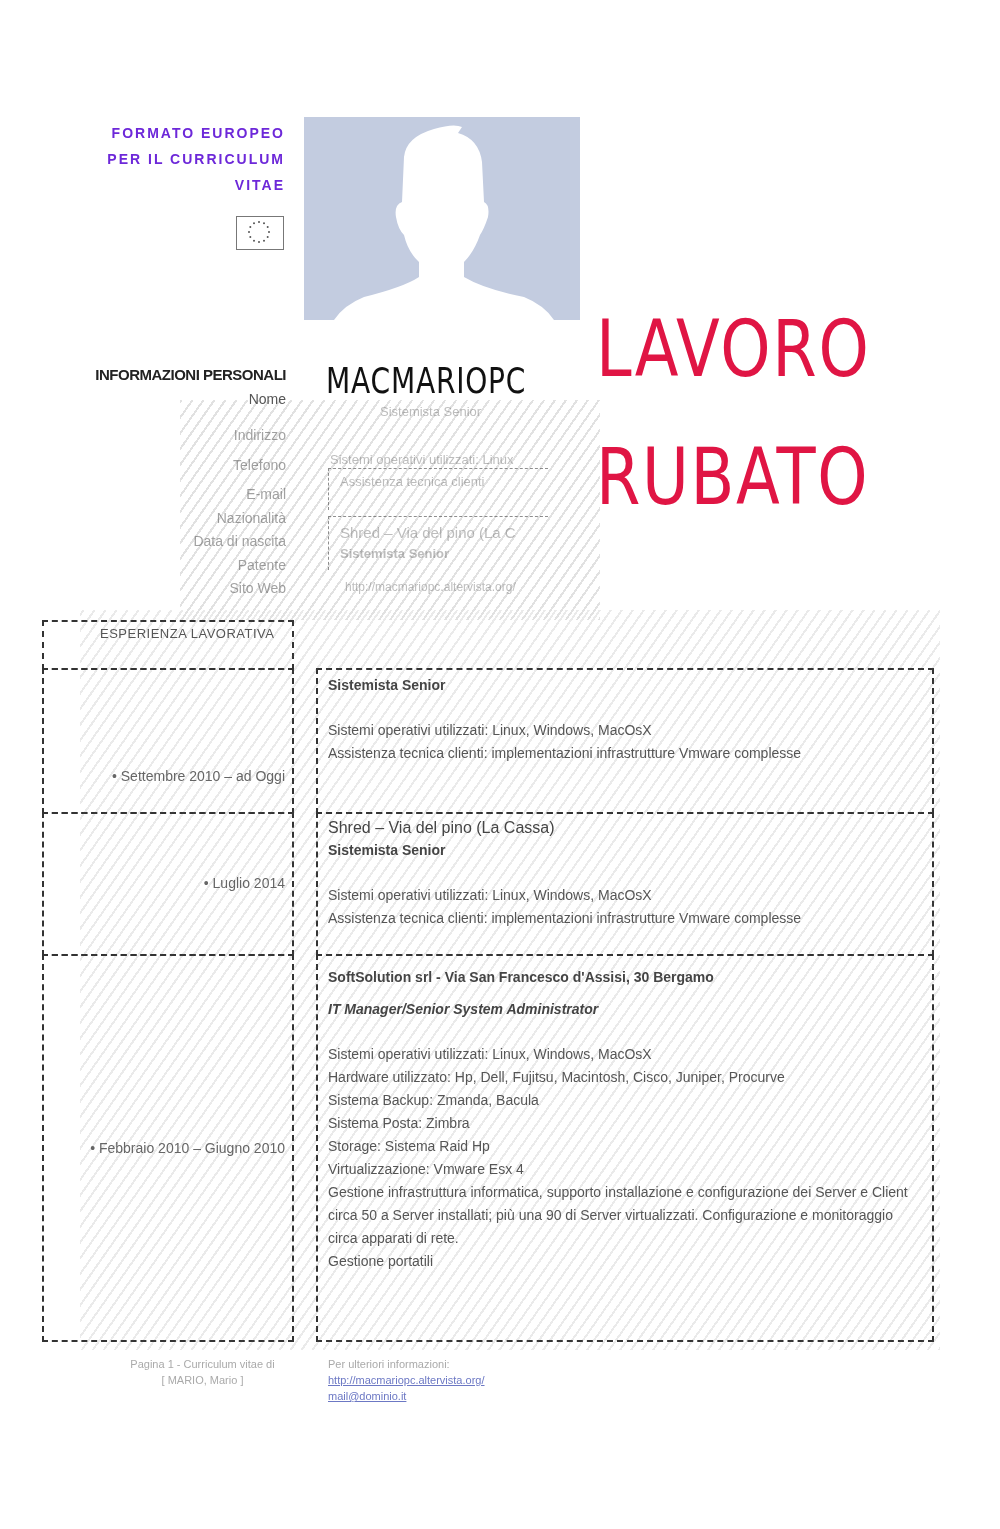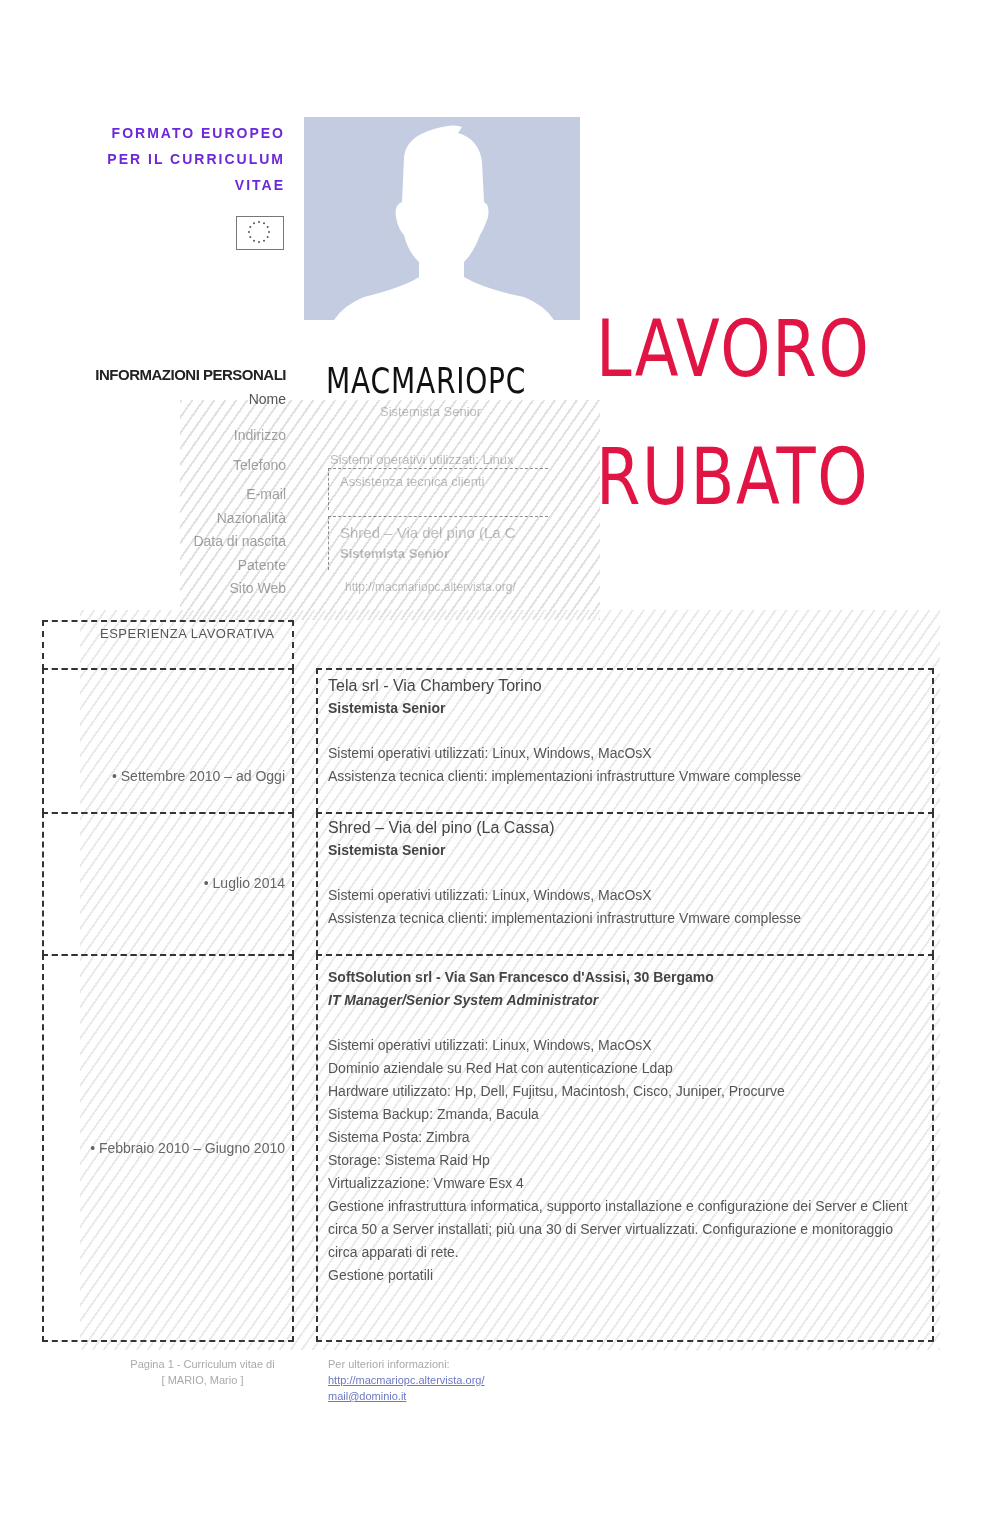--- a/index.html
+++ b/index.html
@@ -42,21 +42,21 @@
     }
     .exp-header-text {
       left: 100px; top: 626px; font-size: 13px; color: #555; letter-spacing: 0.5px;
     }
     .exp-left { left: 42px; width: 252px; }
     .exp-right { left: 316px; width: 618px; }
     .date-text { text-align: right; font-size: 14px; color: #666; width: 240px; left: 45px; }
     .job { left: 328px; width: 600px; font-size: 14px; color: #555; line-height: 23px; }
     .job .company { font-size: 16px; color: #444; }
     .job .role { font-weight: bold; color: #444; }
-    .job .role.it { font-style: italic; }
+    .job .role.it { font-style: italic; margin-top: 9px; }
     .job .gap { height: 22px; }
     .footer-left { left: 120px; top: 1356px; width: 165px; text-align: center; font-size: 11px; color: #aaa; line-height: 16px; }
     .footer-right { left: 328px; top: 1356px; font-size: 11px; color: #aaa; line-height: 16px; }
     .footer-right a { color: #6c78c4; text-decoration: underline; display: block; }
     .hatch {
       background-image: repeating-linear-gradient(-55deg, rgba(90,90,90,0.18) 0 2px, transparent 2px 9px);
       pointer-events: none;
     }
   </style>
 </head>
@@ -127,48 +127,46 @@
 
 <div class="abs dash-box exp-right" style="top:668px; height:146px;"></div>
 <div class="abs dash-box exp-right" style="top:812px; height:144px;"></div>
 <div class="abs dash-box exp-right" style="top:954px; height:388px;"></div>
 
 <div class="abs date-text" style="top:768px;">• Settembre 2010 – ad Oggi</div>
 <div class="abs date-text" style="top:875px;">• Luglio 2014</div>
 <div class="abs date-text" style="top:1140px;">• Febbraio 2010 – Giugno 2010</div>
 
 <div class="abs job" style="top:674px;">
-  <div class="company">Tela srl - Via Chambery Torino</div>
   <div class="role">Sistemista Senior</div>
   <div class="gap"></div>
   <div>Sistemi operativi utilizzati: Linux, Windows, MacOsX</div>
   <div>Assistenza tecnica clienti: implementazioni infrastrutture Vmware complesse</div>
 </div>
 
 <div class="abs job" style="top:816px;">
   <div class="company">Shred – Via del pino (La Cassa)</div>
   <div class="role">Sistemista Senior</div>
   <div class="gap"></div>
   <div>Sistemi operativi utilizzati: Linux, Windows, MacOsX</div>
   <div>Assistenza tecnica clienti: implementazioni infrastrutture Vmware complesse</div>
 </div>
 
 <div class="abs job" style="top:966px;">
   <div class="role">SoftSolution srl - Via San Francesco d'Assisi, 30 Bergamo</div>
   <div class="role it">IT Manager/Senior System Administrator</div>
   <div class="gap"></div>
   <div>Sistemi operativi utilizzati: Linux, Windows, MacOsX</div>
-  <div>Dominio aziendale su Red Hat con autenticazione Ldap</div>
   <div>Hardware utilizzato: Hp, Dell, Fujitsu, Macintosh, Cisco, Juniper, Procurve</div>
   <div>Sistema Backup: Zmanda, Bacula</div>
   <div>Sistema Posta: Zimbra</div>
   <div>Storage: Sistema Raid Hp</div>
   <div>Virtualizzazione: Vmware Esx 4</div>
   <div>Gestione infrastruttura informatica, supporto installazione e configurazione dei Server e Client</div>
-  <div>circa 50 a Server installati; più una 30 di Server virtualizzati. Configurazione e monitoraggio</div>
+  <div>circa 50 a Server installati; più una 90 di Server virtualizzati. Configurazione e monitoraggio</div>
   <div>circa apparati di rete.</div>
   <div>Gestione portatili</div>
 </div>
 
 <div class="abs footer-left">
   <div>Pagina 1 - Curriculum vitae di</div>
   <div>[ MARIO, Mario ]</div>
 </div>
 <div class="abs footer-right">
   <div>Per ulteriori informazioni:</div>

